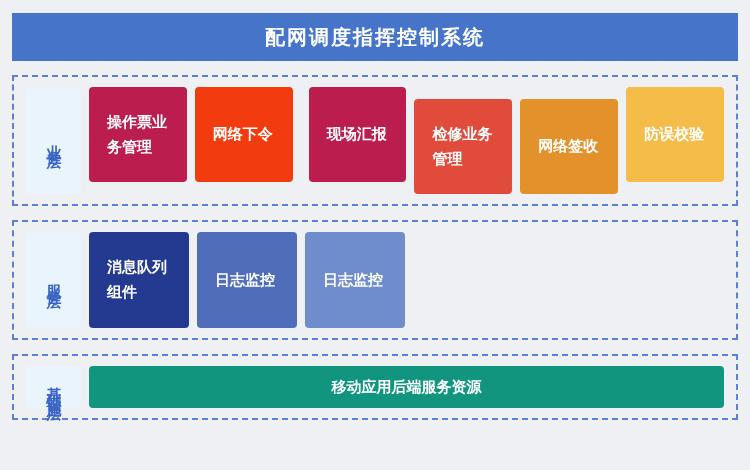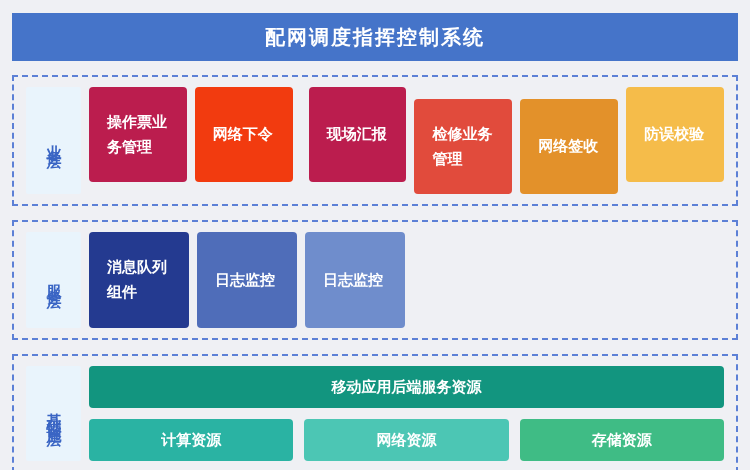--- a/index.html
+++ b/index.html
@@ -101,21 +101,16 @@
         <div class="box" style="background: rgb(79, 109, 185);">日志监控</div>
         <div class="box" style="background: rgb(111, 141, 204);">日志监控</div>
       </div>
     </div>
   </section>
 
   <section class="layer">
     <div class="layer-label">基础设施层</div>
     <div class="layer-content stack">
       <div class="box box-wide" style="background: rgb(18, 149, 127);">移动应用后端服务资源</div>
-      <div class="row-thirds">
-        <div class="box" style="background: rgb(42, 179, 163);">计算资源</div>
-        <div class="box" style="background: rgb(76, 198, 180);">网络资源</div>
-        <div class="box" style="background: rgb(63, 188, 133);">存储资源</div>
-      </div>
     </div>
   </section>
 
 </div>
 
 </body></html>

